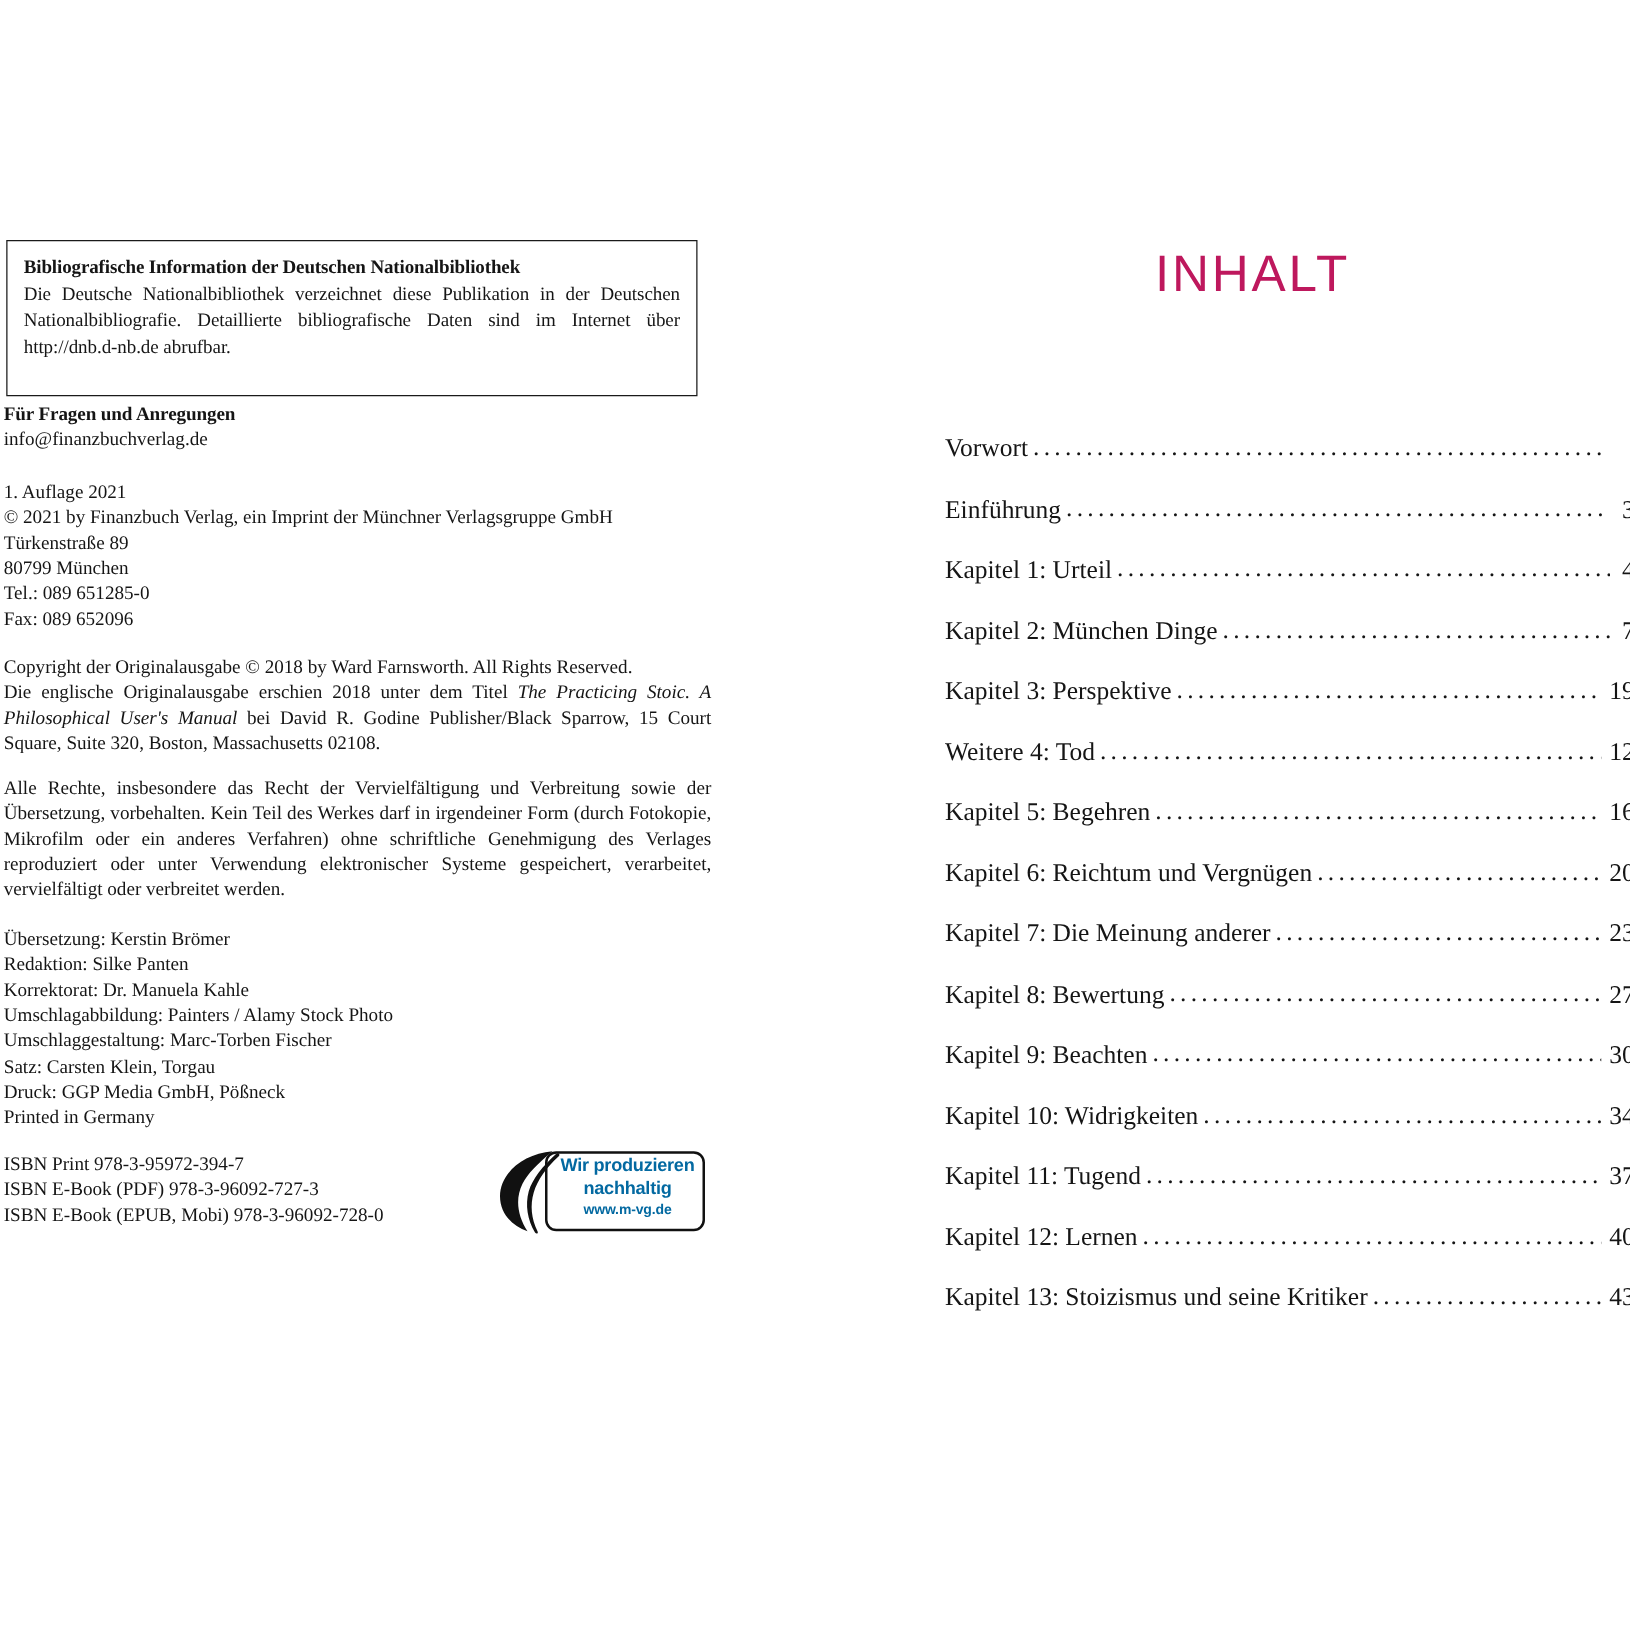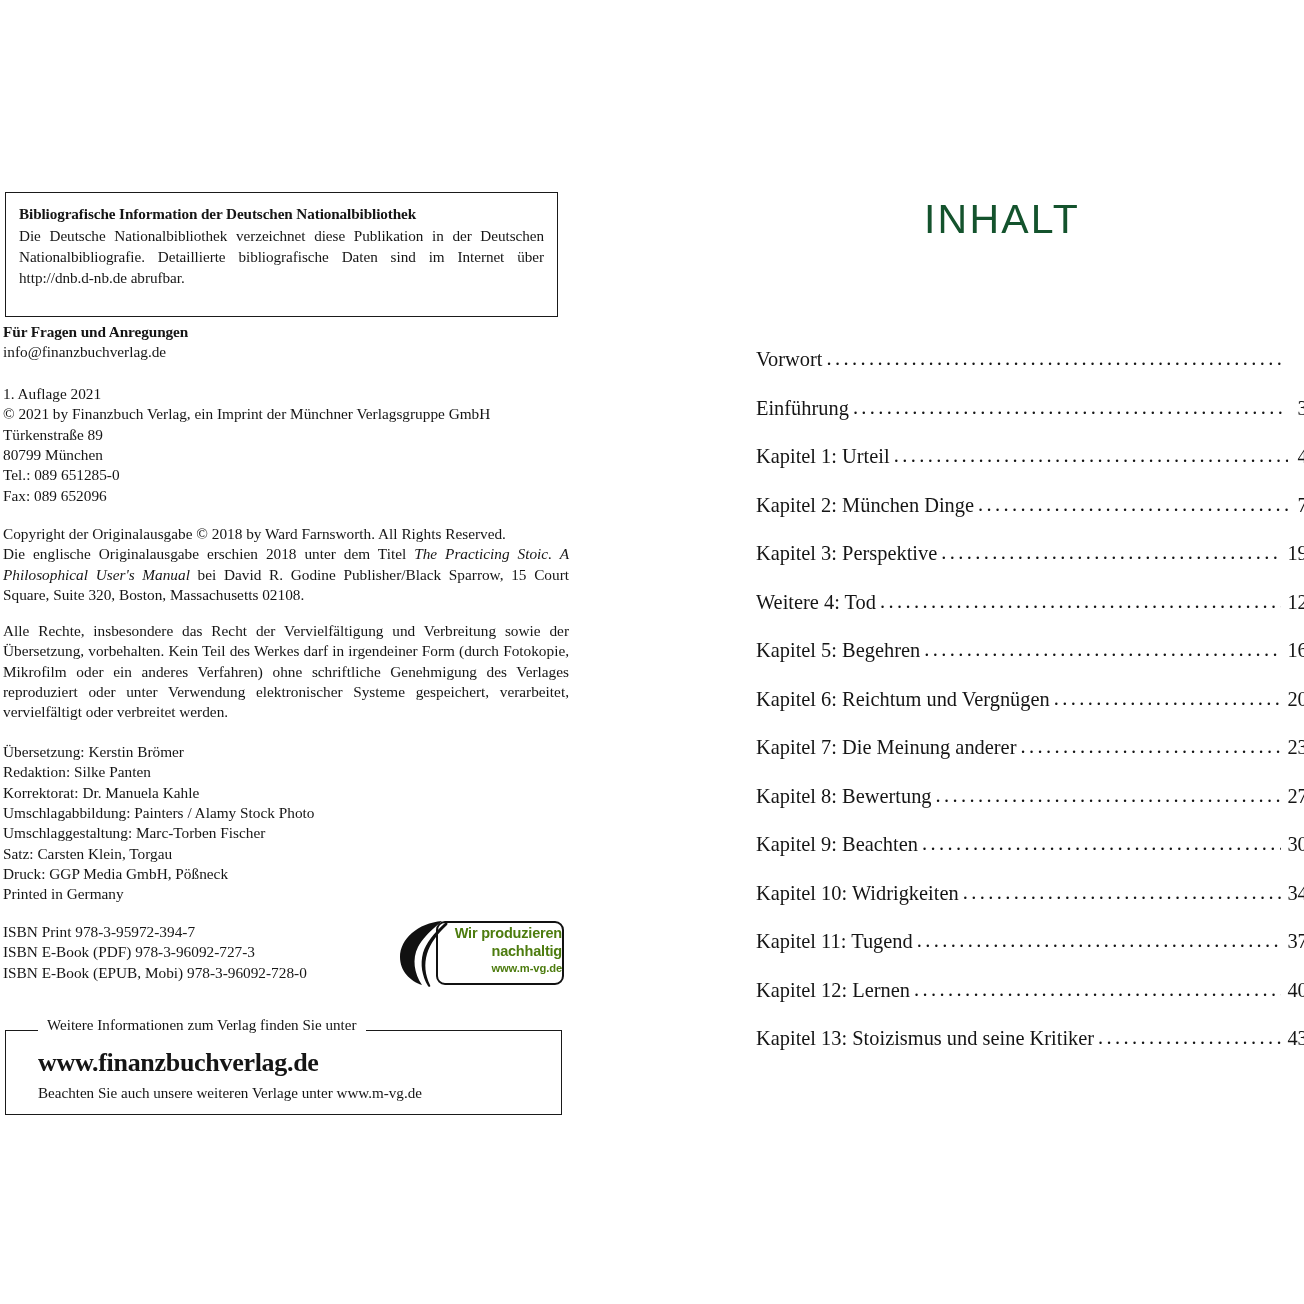--- a/index.html
+++ b/index.html
@@ -91,23 +91,23 @@
     left: 0px;
     top: 0px;
     width: 72px;
     height: 70px;
   }
   .eco-text {
     position: absolute;
     left: 44px;
     top: 6px;
     width: 120px;
-    text-align: right;
+    text-align: center;
     font-family: "Liberation Sans", "DejaVu Sans", sans-serif;
-    color: #4d7c0f;
+    color: #0369a1;
   }
   .eco-l1 { font-size: 14.5px; font-weight: bold; line-height: 1.2; letter-spacing: -0.2px; }
   .eco-l2 { font-size: 14.5px; font-weight: bold; line-height: 1.25; letter-spacing: -0.2px; }
   .eco-l3 { font-size: 11.2px; font-weight: bold; line-height: 1.3; letter-spacing: -0.1px; }
 
   
   .verlag-box {
     position: absolute;
     left: 5px;
     top: 1030px;
@@ -151,21 +151,21 @@
   }
   .toc-heading {
     position: absolute;
     left: 0px;
     top: 196px;
     width: 604px;
     text-align: center;
     font-family: "Liberation Sans", "DejaVu Sans", sans-serif;
     font-weight: normal;
     font-size: 41px;
-    color: #14532d;
+    color: #be185d;
     letter-spacing: 2.2px;
   }
   .toc-list {
     position: absolute;
     left: 56px;
     top: 300px;
     width: 562px;
     margin-top: 48px;
   }
   .toc-row {
@@ -249,25 +249,20 @@
         <path d="M44 2 C20 4 2 20 2 38 C2 52 12 62 24 66 C16 54 14 40 20 28 C24 20 32 12 44 2 Z" fill="#111111"></path>
         <path d="M47 4 C36 14 28 24 25 34 C22 45 24 57 30 67 C31 68.5 33 68 32 66 C27 56 26 45 29 35 C32 25 39 15 49 6 C50.5 4.6 48.5 2.8 47 4 Z" fill="#111111"></path>
       </svg>
       <div class="eco-text">
         <div class="eco-l1">Wir produzieren</div>
         <div class="eco-l2">nachhaltig</div>
         <div class="eco-l3">www.m-vg.de</div>
       </div>
     </div>
 
-    <div class="verlag-box">
-      <div class="verlag-legend">Weitere Informationen zum Verlag finden Sie unter</div>
-      <div class="verlag-url">www.finanzbuchverlag.de</div>
-      <div class="verlag-note">Beachten Sie auch unsere weiteren Verlage unter www.m-vg.de</div>
-    </div>
 
   </div>
 
   <div class="toc-page">
     <div class="toc-heading">INHALT</div>
     <div class="toc-list" id="toc-list">
         <div class="toc-row">
           <span class="toc-label">Vorwort</span>
           <span class="toc-leader">..........................................................................................</span>
           <span class="toc-page-num">7</span>

